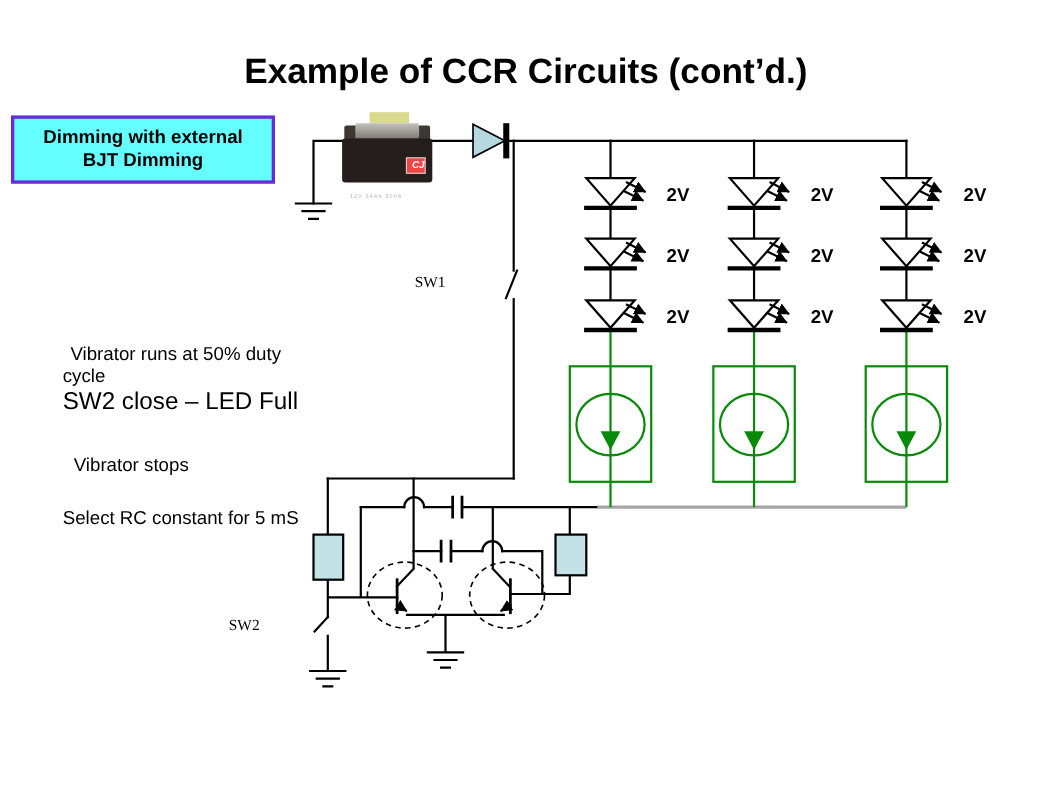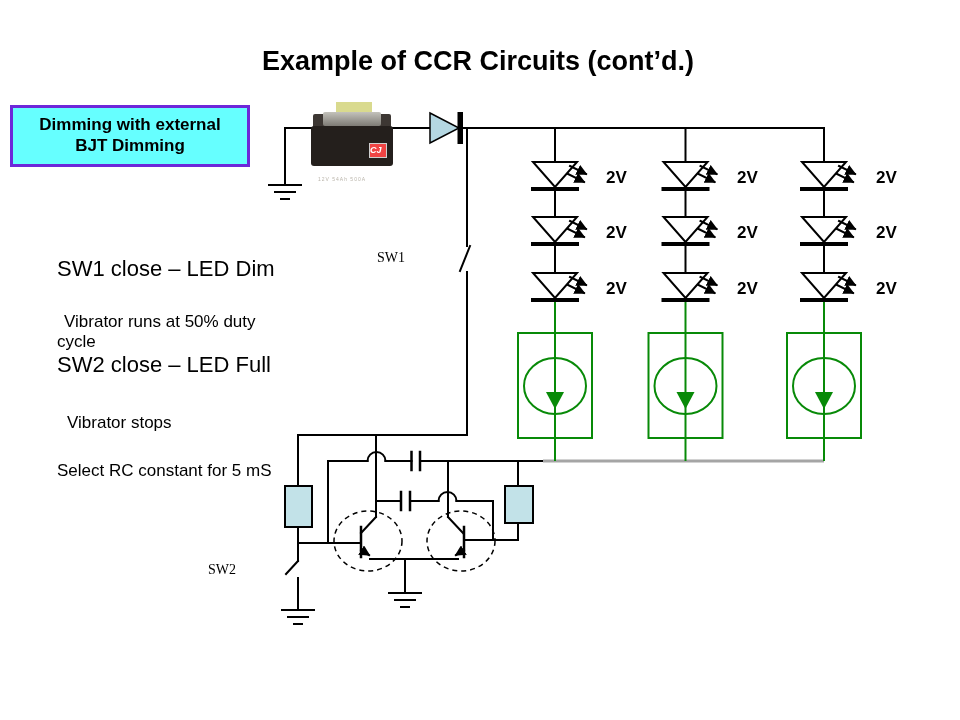--- a/index.html
+++ b/index.html
@@ -1,19 +1,19 @@
 <!DOCTYPE html>
 <html style="--callout_fill: #66FFFF; --current_source_green: #088A08; --resistor_fill: #C2E2E8; --diode_fill: #B4D7E2; --rail_gray: #A5A5A5; --wire_black: #000000;"><head>
 <meta charset="utf-8">
 <style>
   html,body{margin:0;padding:0;background:#fff;}
   #slide{position:relative;width:960px;height:720px;background:#fff;overflow:hidden;
          font-family:"Liberation Sans",sans-serif;color:#000;}
   .t{position:absolute;white-space:nowrap;color:#000;}
-  .title{left:0;right:4px;top:46px;text-align:center;font-size:27px;font-weight:bold;}
+  .title{left:0;right:4px;top:46px;text-align:center;font-size:32px;font-weight:bold;}
   .callout{position:absolute;left:10px;top:105px;width:234px;height:50px;
            background:var(--callout_fill,#66FFFF);border:3px solid #6d28d9;
            text-align:center;font-weight:bold;font-size:17px;line-height:21px;padding-top:6px;}
   .h{font-size:22px;}
   .d{font-size:17px;margin-top:28px;}
   .swlab{font-size:14px;font-family:Liberation Serif, serif;}
   .v2{position:absolute;font-size:17px;font-weight:bold;white-space:nowrap;}
   svg{position:absolute;left:0;top:0;}
   .w{stroke:#000;stroke-width:2;fill:none;stroke-linecap:square;}
   .w25{stroke:#000;stroke-width:2.5;fill:none;stroke-linecap:square;}
@@ -32,21 +32,21 @@
                background:linear-gradient(#c3c2bb,#7e7b75);}
   .batt .tag{position:absolute;left:26px;top:2px;width:36px;height:10px;background:#d9da8e;}
   .batt .body{position:absolute;left:1px;top:26px;width:82px;height:40px;background:#241f1c;border-radius:3px;}
   .batt .tblue{position:absolute;left:6px;top:17px;width:15px;height:16px;border-radius:3px;
                background:linear-gradient(#5d7ae0,#24409c);}
   .batt .tred{position:absolute;left:63px;top:17px;width:15px;height:16px;border-radius:3px;
               background:linear-gradient(#e4554e,#a81f1c);}
   .batt .print{position:absolute;left:7px;top:50px;font-size:5px;letter-spacing:1px;color:#b9b4aa;}
   .batt .logo{position:absolute;right:6px;bottom:8px;width:16px;height:13px;background:#ef4444;
               border:1px solid #cfcfcf;color:#fff;font-weight:bold;font-style:italic;
-              font-size:9px;line-height:13px;text-align:left;}
+              font-size:9px;line-height:13px;text-align:right;}
 </style>
 </head>
 <body>
 
 <div id="slide">
 
   <svg width="960" height="720" viewBox="0 0 960 720">
     <defs>
       <marker id="ah" viewBox="0 0 10 10" refX="8.5" refY="5" markerWidth="11" markerHeight="11" orient="auto" markerUnits="userSpaceOnUse">
         <path d="M0,0 L10,5 L0,10 z" fill="#000"></path>
@@ -162,21 +162,20 @@
     </div>
   </div>
 
   <div class="t title">Example of CCR Circuits (cont’d.)</div>
 
   <div class="callout">
     <div>Dimming with external</div>
     <div>BJT Dimming</div>
   </div>
 
-  <div class="t h" style="left:57px;top:256px;">SW1 close – LED Dim</div>
   <div class="t d" style="left:64px;top:284px;">Vibrator runs at 50% duty</div>
   <div class="t d" style="left:57px;top:304px;">cycle</div>
   <div class="t h" style="left:57px;top:352px;">SW2 close – LED Full</div>
   <div class="t d" style="left:67px;top:385px;">Vibrator stops</div>
   <div class="t d" style="left:57px;top:433px;">Select RC constant for 5 mS</div>
 
   <div class="t swlab" style="left:377px;top:250px;">SW1</div>
   <div class="t swlab" style="left:208px;top:562px;">SW2</div>
 
   <span class="v2" style="left:606px;top:168px;">2V</span>

